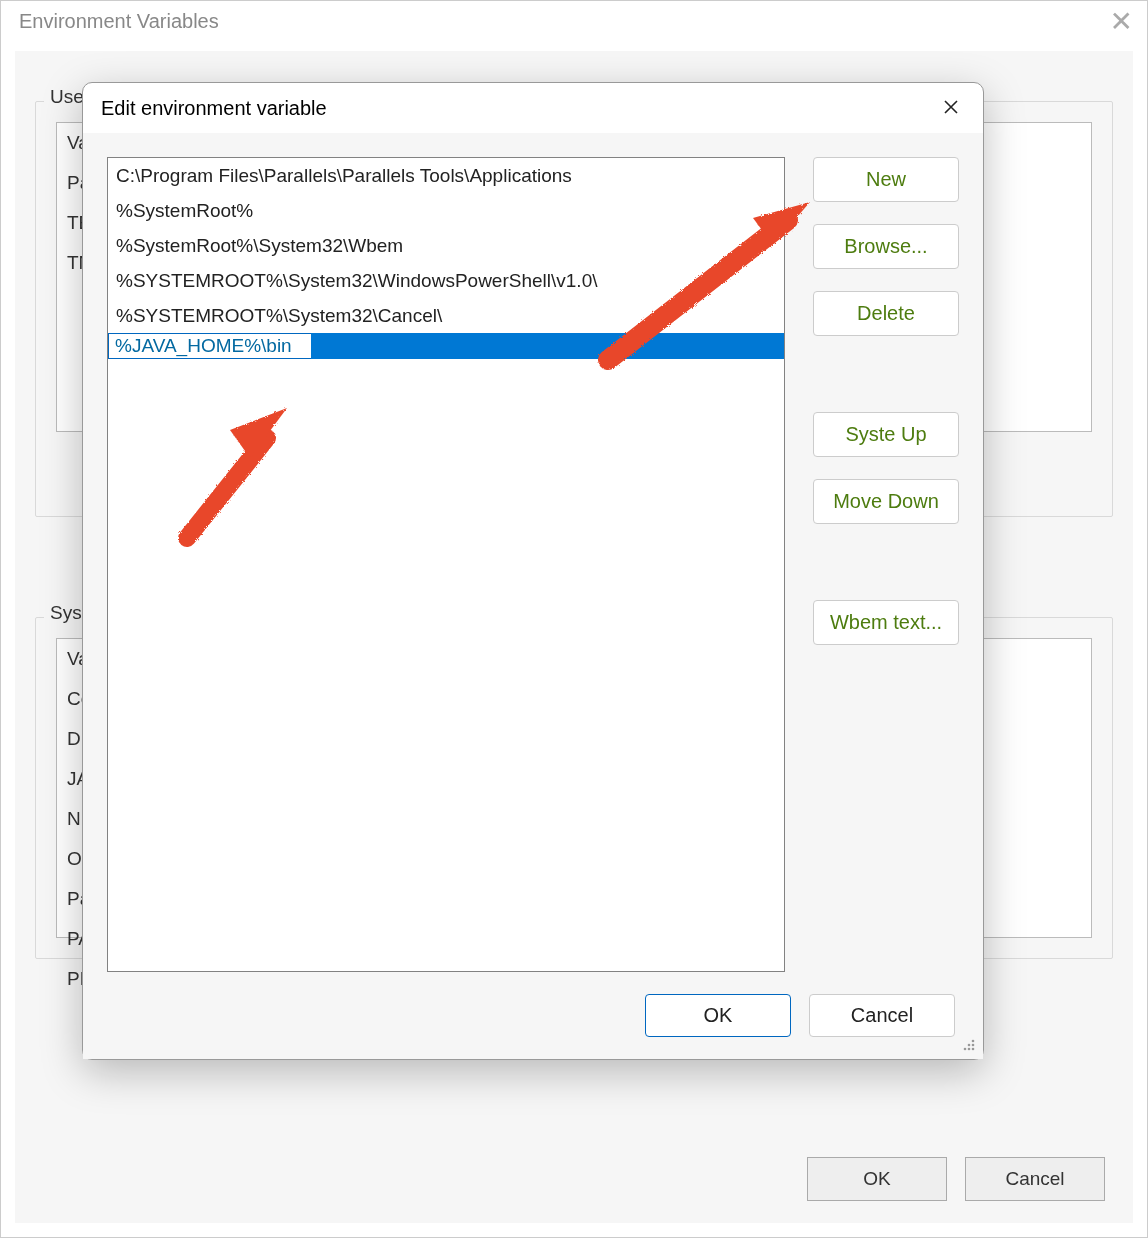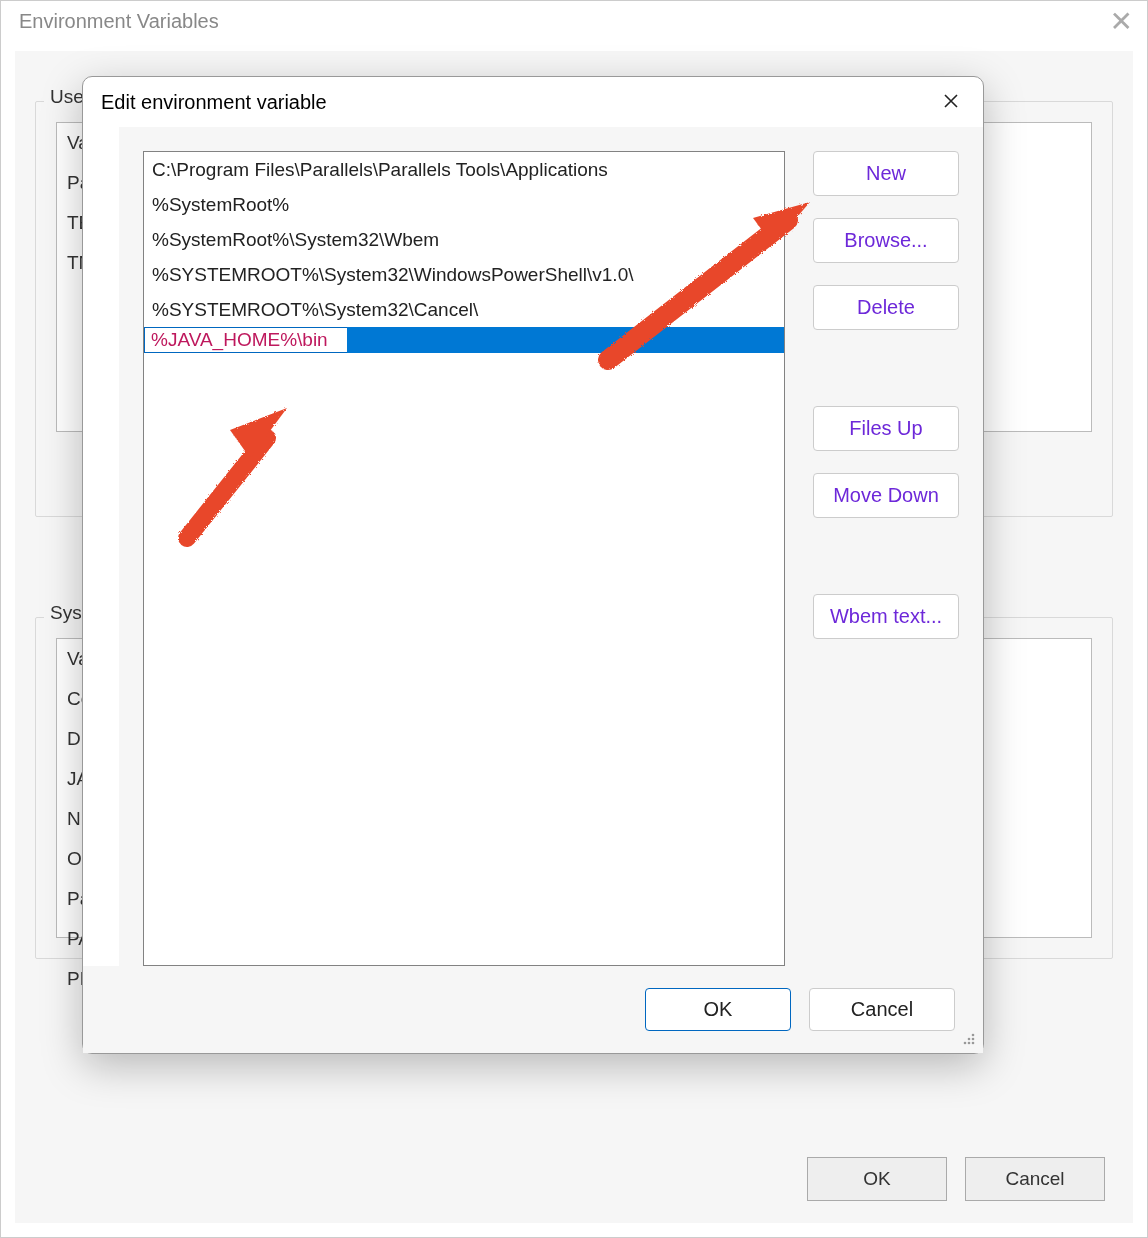--- a/index.html
+++ b/index.html
@@ -96,21 +96,21 @@
       gap: 18px;
     }
     .bg-bottom-buttons .bg-button {
       background: #eee;
       border: 1px solid #aaa;
     }
 
     
     .edit-dialog {
       position: absolute;
-      top: 76px;
+      top: 82px;
       left: 82px;
       width: 902px;
       height: 978px;
       background: #fff;
       border: 1px solid #999;
       border-radius: 10px;
       box-shadow: 0 12px 40px rgba(0,0,0,0.25);
       display: flex;
       flex-direction: column;
     }
@@ -127,21 +127,20 @@
       cursor: pointer;
       padding: 4px 6px;
     }
     .edit-body {
       flex: 1;
       background: #f6f6f6;
       display: flex;
       padding: 24px 24px 0 24px;
       gap: 28px;
       position: relative;
-      margin-left: 36px;
     }
     .path-list {
       flex: 1;
       background: #fff;
       border: 1px solid #828282;
       overflow: hidden;
     }
     .path-row {
       padding: 2px 8px;
       line-height: 31px;
@@ -156,37 +155,37 @@
       padding: 0;
     }
     .path-input {
       background: #fff;
       border: 1px solid #0067c0;
       border-right: none;
       font-size: 19px;
       font-family: inherit;
       padding: 1px 6px;
       width: 203px;
-      color: #be185d;
+      color: #0369a1;
       outline: none;
     }
 
     .side-buttons {
       width: 146px;
       display: flex;
       flex-direction: column;
       gap: 22px;
     }
     .side-btn {
       background: #fff;
       border: 1px solid #ccc;
       border-radius: 4px;
       padding: 10px 0;
       font-size: 20px;
-      color: #6d28d9;
+      color: #4d7c0f;
       text-align: center;
       cursor: pointer;
       width: 146px;
     }
     .side-gap { height: 32px; }
     .edit-bottom {
       background: #f6f6f6;
       display: flex;
       justify-content: flex-end;
       padding: 22px 28px 22px 28px;
@@ -290,21 +289,21 @@
       <div class="path-row">%SYSTEMROOT%\System32\Cancel\</div>
       <div class="path-row editing">
         <input class="path-input" type="text" value="%JAVA_HOME%\bin" style="">
       </div>
     </div>
     <div class="side-buttons">
       <div class="side-btn">New</div>
       <div class="side-btn">Browse...</div>
       <div class="side-btn">Delete</div>
       <div class="side-gap"></div>
-      <div class="side-btn">Files Up</div>
+      <div class="side-btn">Syste Up</div>
       <div class="side-btn">Move Down</div>
       <div class="side-gap"></div>
       <div class="side-btn">Wbem text...</div>
     </div>
   </div>
   <div class="edit-bottom">
     <div class="edit-bottom-btn ok-btn">OK</div>
     <div class="edit-bottom-btn cancel-btn">Cancel</div>
     <div class="resize-grip">
       <svg width="18" height="18" viewBox="0 0 18 18">

